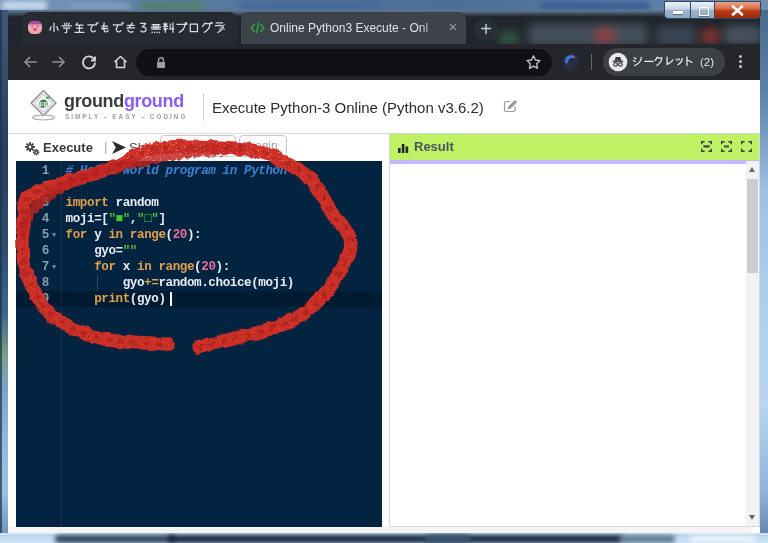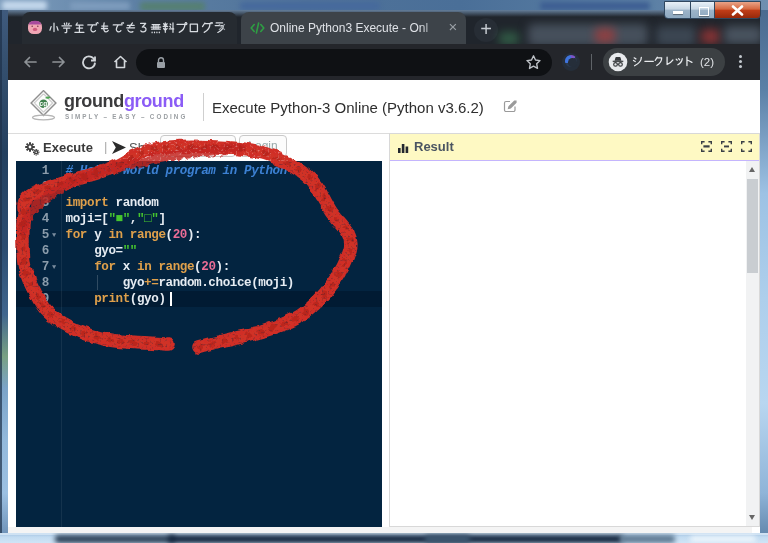--- a/index.html
+++ b/index.html
@@ -54,21 +54,21 @@
   #editor{position:absolute;left:8px;top:81px;width:366px;height:366px;background:#032440;
     font-family:"Liberation Mono",monospace;font-size:12.6px;font-weight:bold;letter-spacing:-0.42px;}
   .cl{position:absolute;left:0;width:366px;height:16px;line-height:16px;white-space:pre;}
   .ln{position:absolute;left:0;width:33px;text-align:right;color:#8b9cab;}
   .code{position:absolute;left:49.6px;color:#e6ecf2;}
   .kw{color:#dfa04b;} .num{color:#ea6d96;} .str{color:#46c52e;} .cmt{color:#3c80d2;font-style:italic;}
   #activeline{position:absolute;left:0;top:129.5px;width:366px;height:16px;background:#011b33;}
   .fold{position:absolute;left:36px;top:3px;width:10px;color:#7a8c9e;font-size:7px;line-height:10px;}
   
   #result{position:absolute;left:381px;top:53px;width:371px;height:394px;border:1px solid #d8d8d8;box-sizing:border-box;background:#fff;}
-  #reshead{position:absolute;left:0;top:0;width:369px;height:26px;background:#fef9c3;border-bottom:1px solid #c4b5fd;}
+  #reshead{position:absolute;left:0;top:0;width:369px;height:26px;background:#bef264;border-bottom:4px solid #c4b5fd;}
   
   #sbar{position:absolute;left:356px;top:27px;width:13px;height:365px;background:#f1f2f3;}
   #sthumb{position:absolute;left:1px;top:18px;width:11px;height:94px;background:#c9cdd1;}
   .sarrow{position:absolute;left:3px;width:0;height:0;border-left:3.5px solid transparent;border-right:3.5px solid transparent;}
 </style></head>
 <body>
 
 <div class="abs" id="titlebar">
   <div class="tb-blob" style="left:2px;top:1px;width:45px;height:9px;background:#c4d8ec;"></div>
   <div class="tb-blob" style="left:70px;top:2px;width:60px;height:8px;background:#7e9cbd;"></div>

